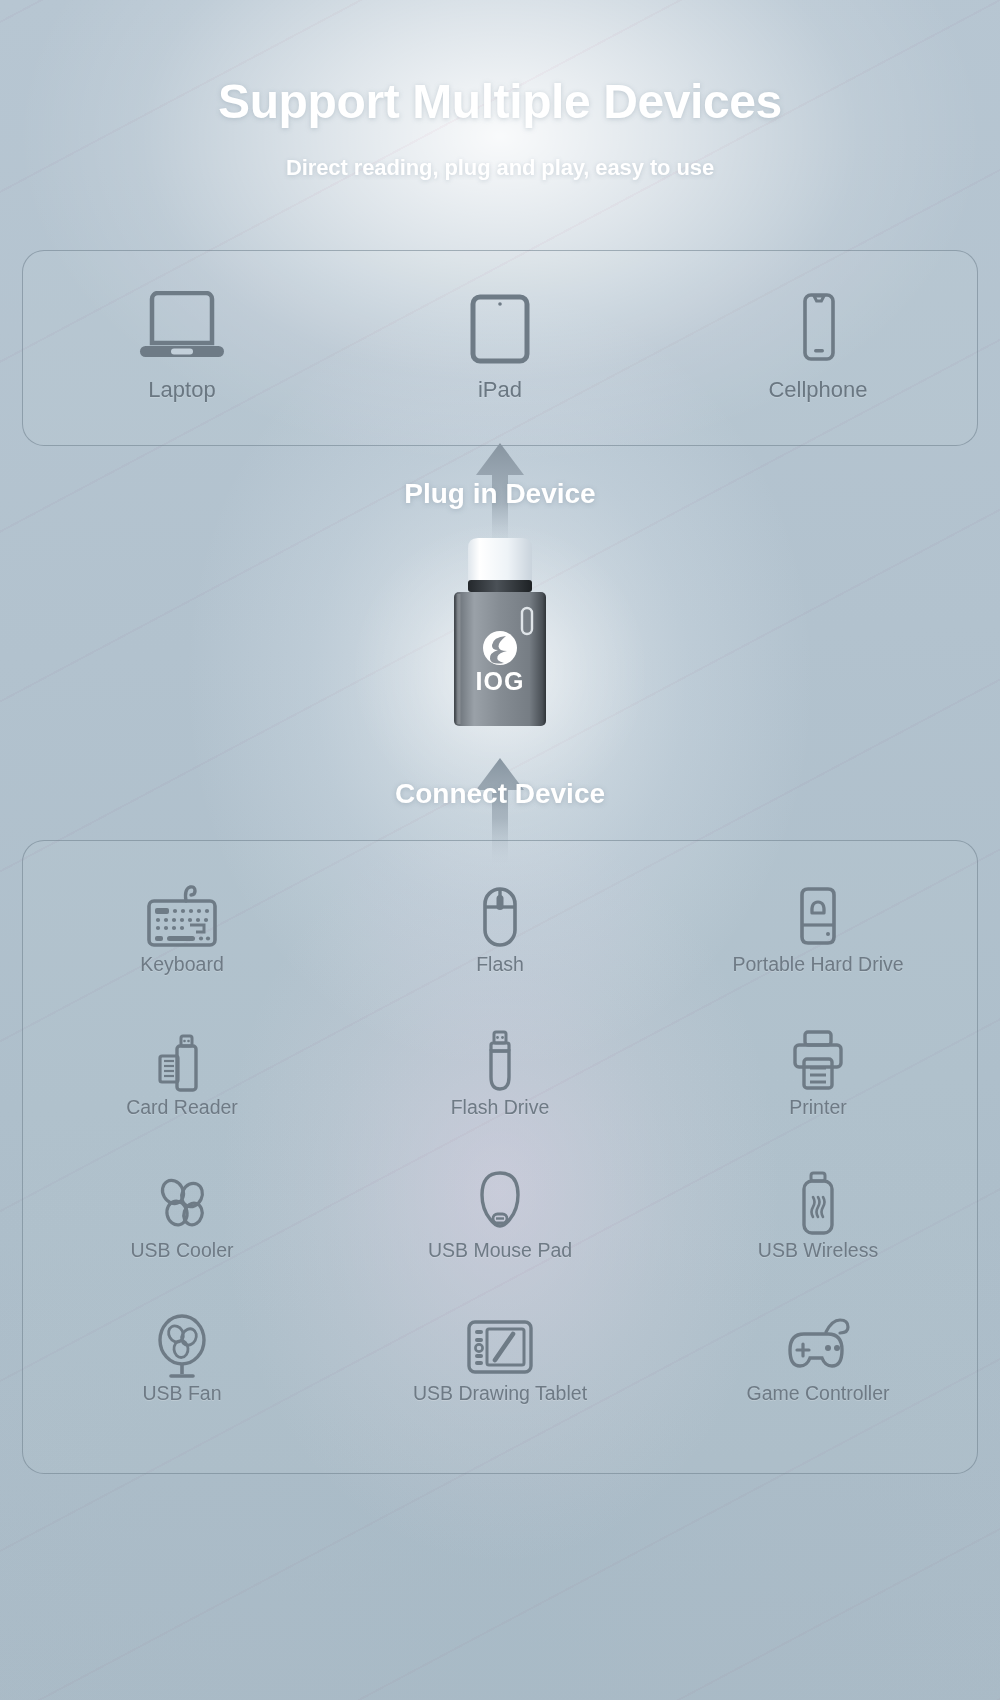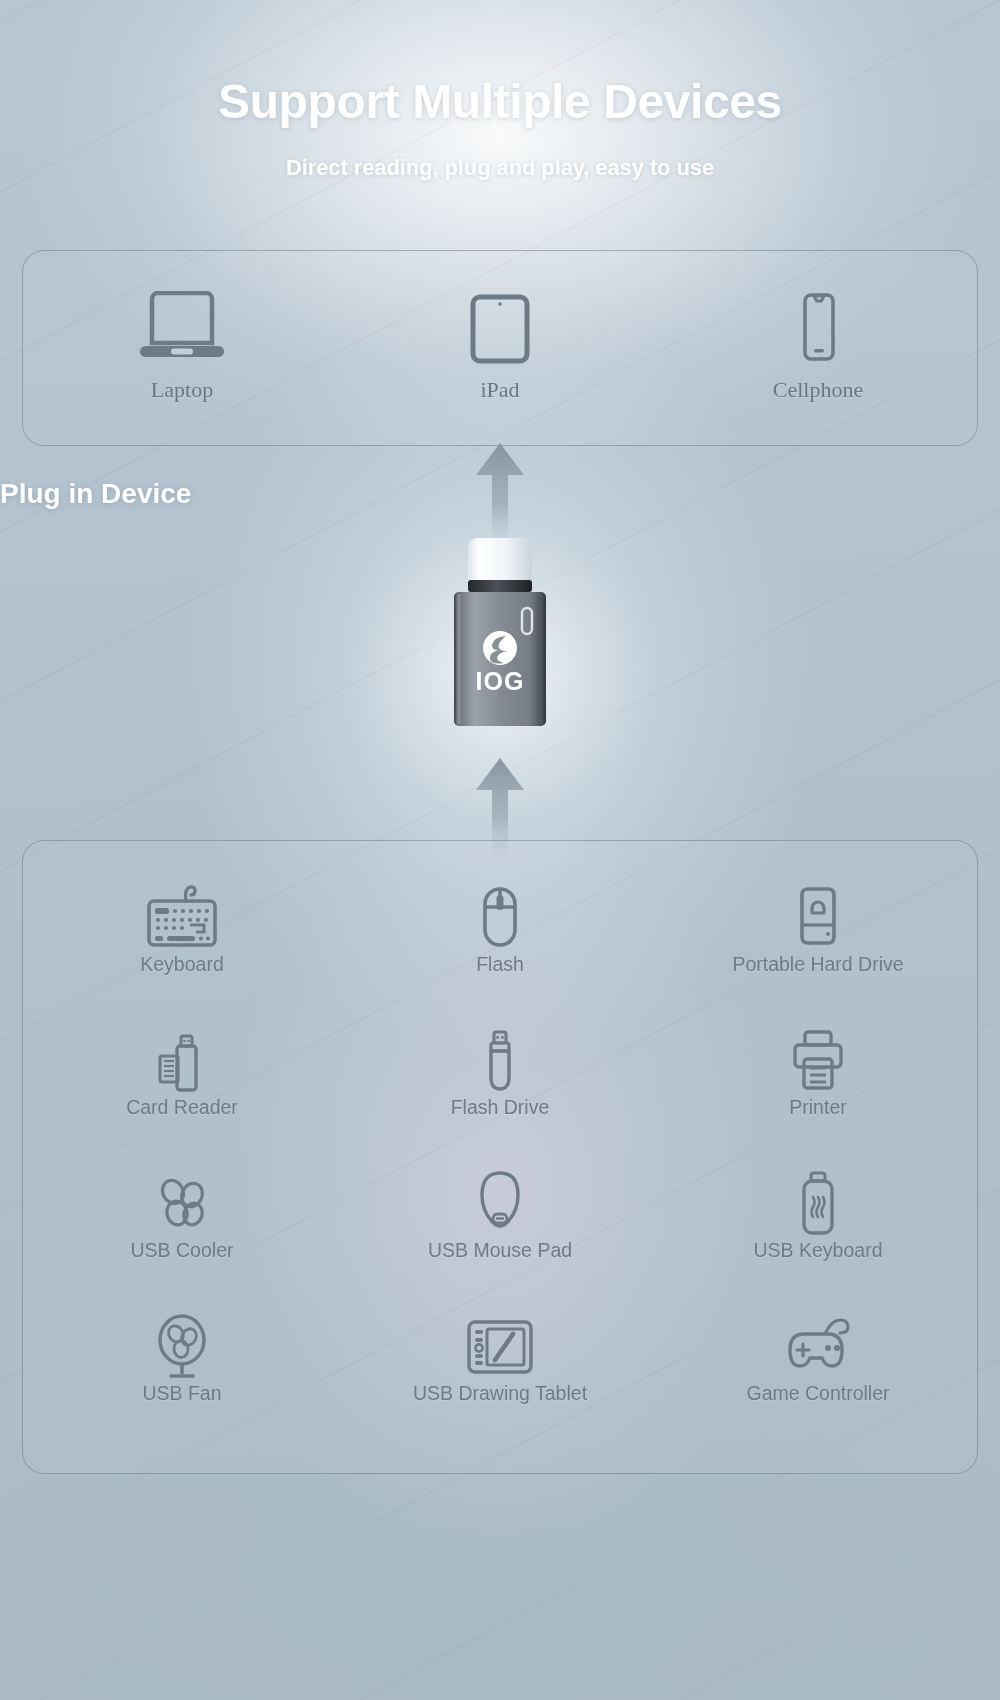--- a/index.html
+++ b/index.html
@@ -52,33 +52,33 @@
 
   .row{ display:flex; width:100%; }
   .cell{ flex:1; display:flex; flex-direction:column; align-items:center; justify-content:flex-start; }
   .ico{ display:flex; align-items:flex-end; justify-content:center; }
   .lbl{
     font-size:21px; color:#67747f; margin-top:0; white-space:nowrap;
     text-shadow:0 1px 0 rgba(255,255,255,.18);
   }
   #panel-top .row{ padding-top:36px; }
   #panel-top .ico{ height:78px; }
-  #panel-top .lbl{ font-size:22px; color:#6a7782; margin-top:12px;font-family:Liberation Serif, serif; }
+  #panel-top .lbl{ font-size:22px; color:#6a7782; margin-top:12px; }
 
   .grid{ padding:38px 0 0 0; }
   .grid .row{ height:143px; }
   .grid .ico{ height:74px; }
   .grid .lbl{ font-size:19.5px; color:#6e7a85; }
 
   
   .arrow-up{ position:absolute; left:50%; transform:translateX(-50%); }
   #arrow-top{ top:443px; }
   #arrow-bottom{ top:758px; }
   .arrow-label{
-    position:absolute; left:0; width:1000px; text-align:left;
+    position:absolute; left:0; width:1000px; text-align:center;
     font-size:28px; font-weight:bold; color:#ffffff;
     text-shadow:0 1px 5px rgba(110,130,145,.38);
   }
   #label-plug{ top:478px; }
   #label-connect{ top:778px; }
 
   
   #adapter{
     position:absolute; left:50%; top:530px; transform:translateX(-50%);
     width:180px; height:220px;
@@ -197,20 +197,21 @@
       <defs>
         <linearGradient id="agrad2" x1="0" y1="0" x2="0" y2="1">
           <stop offset="0%" stop-color="#8795a1" stop-opacity="1"></stop>
           <stop offset="55%" stop-color="#9aa7b2" stop-opacity=".70"></stop>
           <stop offset="100%" stop-color="#c4d0da" stop-opacity="0"></stop>
         </linearGradient>
       </defs>
       <path d="M28 0 L52 32 L36 32 L36 110 L20 110 L20 32 L4 32 Z" fill="url(#agrad2)"></path>
     </svg>
   </div>
+  <div class="arrow-label" id="label-connect">Connect Device</div>
 
   <div class="panel" id="panel-bottom">
     <div class="grid">
 
       <div class="row">
         <div class="cell">
           <div class="ico">
             <svg width="80" height="72" viewBox="0 0 80 72">
               <path d="M44 20 q-2-12 4-14 q5-1 5 4 q0 4-4 4" fill="none" stroke="#6e7b86" stroke-width="3.4" stroke-linecap="round"></path>
               <rect x="7" y="20" width="66" height="44" rx="5" fill="none" stroke="#6e7b86" stroke-width="3.6"></rect>
@@ -349,21 +350,21 @@
             <svg width="52" height="72" viewBox="0 0 52 72">
               <rect x="19" y="6" width="14" height="8" rx="2.5" fill="none" stroke="#6e7b86" stroke-width="3"></rect>
               <rect x="12" y="14" width="28" height="52" rx="8" fill="none" stroke="#6e7b86" stroke-width="3.4"></rect>
               <g fill="none" stroke="#6e7b86" stroke-width="2.6" stroke-linecap="round">
                 <path d="M21 50 q-3-5 0-10 q3-5 0-10"></path>
                 <path d="M26 50 q-3-5 0-10 q3-5 0-10"></path>
                 <path d="M31 50 q-3-5 0-10 q3-5 0-10"></path>
               </g>
             </svg>
           </div>
-          <div class="lbl">USB Keyboard</div>
+          <div class="lbl">USB Wireless</div>
         </div>
       </div>
 
       <div class="row">
         <div class="cell">
           <div class="ico">
             <svg width="62" height="72" viewBox="0 0 62 72">
               <ellipse cx="31" cy="30" rx="22" ry="24" fill="none" stroke="#6e7b86" stroke-width="3.4"></ellipse>
               <g fill="none" stroke="#6e7b86" stroke-width="2.8">
                 <ellipse cx="25" cy="24" rx="7" ry="8.5" transform="rotate(-30 25 24)"></ellipse>

